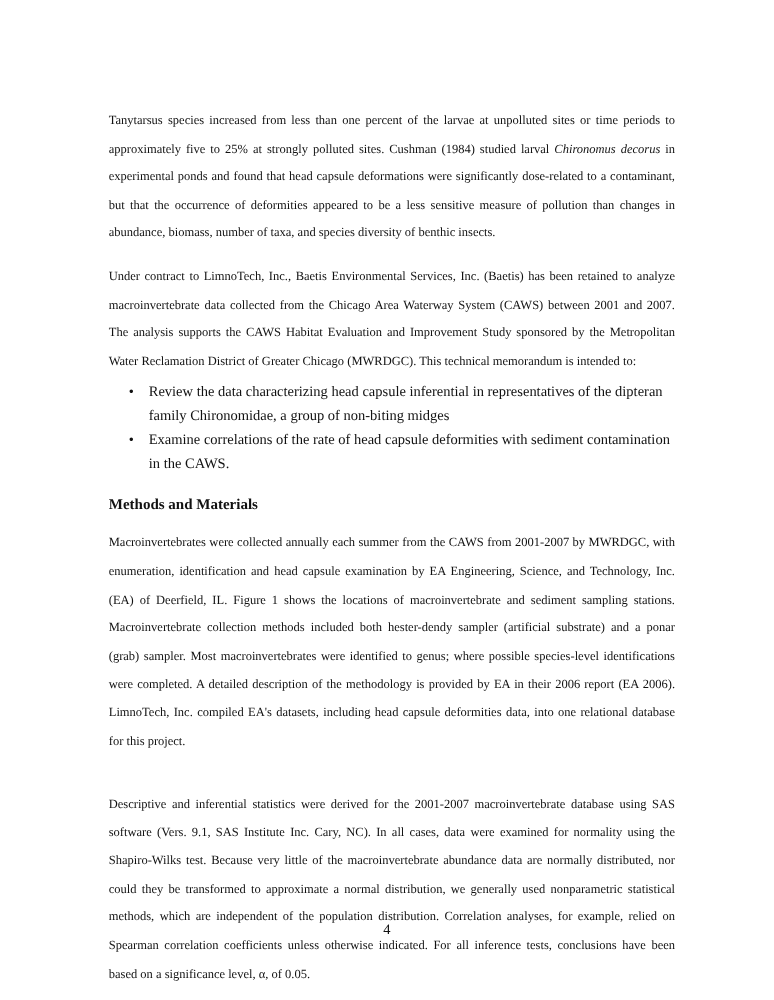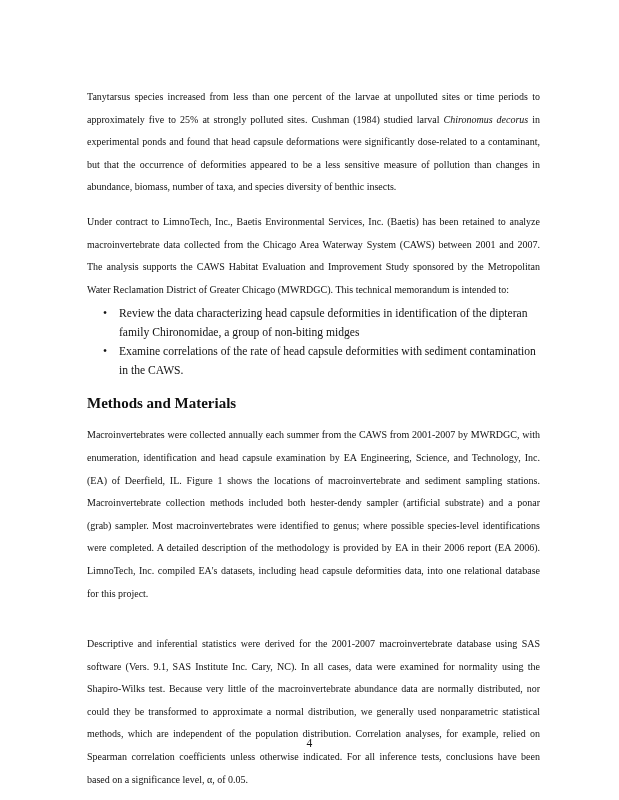--- a/index.html
+++ b/index.html
@@ -42,21 +42,21 @@
     line-height: 19px;
     text-align: left;
   }
   ul.bullets li .dot {
     position: absolute;
     left: 16px;
     top: 0;
   }
   h3.heading {
     margin: 0 0 10px 0;
-    font-size: 15px;
+    font-size: 12px;
     line-height: 22px;
     font-weight: bold;
   }
   .p3 { margin-bottom: 28px; }
   em { font-style: italic; }
   .page-number {
     position: absolute;
     left: 0;
     width: 619px;
     top: 736px;
@@ -69,21 +69,21 @@
 <body>
 
 <div class="page">
   <p class="p1"><span>Tanytarsus species increased from less than one percent of the larvae at unpolluted sites or time periods to approximately five to 25% at strongly polluted sites. Cushman (1984) studied larval </span><em>Chironomus decorus</em><span> in experimental ponds and found that head capsule deformations were significantly dose-related to a contaminant, but that the occurrence of deformities appeared to be a less sensitive measure of pollution than changes in abundance, biomass, number of taxa, and species diversity of benthic insects.</span></p>
 
   <p class="p2">Under contract to LimnoTech, Inc., Baetis Environmental Services, Inc. (Baetis) has been retained to analyze macroinvertebrate data collected from the Chicago Area Waterway System (CAWS) between 2001 and 2007.  The analysis supports the CAWS Habitat Evaluation and Improvement Study sponsored by the Metropolitan Water Reclamation District of Greater Chicago (MWRDGC). This technical memorandum is intended to:</p>
 
   <ul class="bullets">
     <li>
       <span class="dot">•</span>
-      <span>Review the data characterizing head capsule deformities in identification of the dipteran family Chironomidae, a group of non-biting midges</span>
+      <span>Review the data characterizing head capsule inferential in representatives of the dipteran family Chironomidae, a group of non-biting midges</span>
     </li>
     <li>
       <span class="dot">•</span>
       <span>Examine correlations of the rate of head capsule deformities with sediment contamination in the CAWS.</span>
     </li>
   </ul>
 
   <h3 class="heading">Methods and Materials</h3>
 
   <p class="p3">Macroinvertebrates were collected annually each summer from the CAWS from 2001-2007 by MWRDGC, with enumeration, identification and head capsule examination by EA Engineering, Science, and Technology, Inc. (EA) of Deerfield, IL. Figure 1 shows the locations of macroinvertebrate and sediment sampling stations. Macroinvertebrate collection methods included both hester-dendy sampler (artificial substrate) and a ponar (grab) sampler. Most macroinvertebrates were identified to genus; where possible species-level identifications were completed. A detailed description of the methodology is provided by EA in their 2006 report (EA 2006). LimnoTech, Inc. compiled EA's datasets, including head capsule deformities data, into one relational database for this project.</p>

